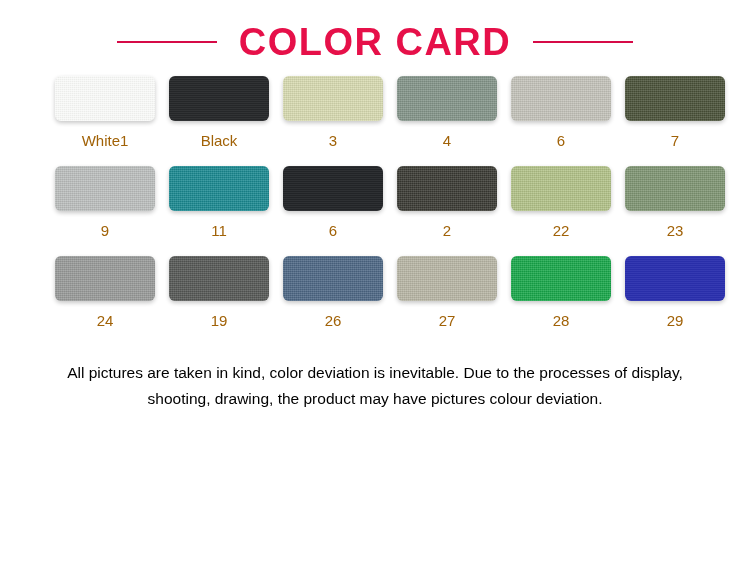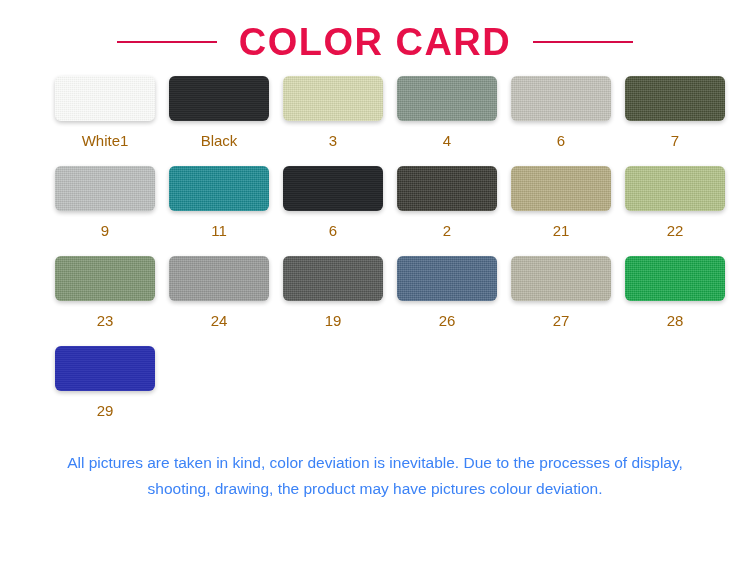--- a/index.html
+++ b/index.html
@@ -178,24 +178,20 @@
       </div>
       <div class="cell">
         <div class="swatch smooth" style="background: rgb(35, 37, 40);"></div>
         <div class="label">6</div>
       </div>
       <div class="cell">
         <div class="swatch" style="background: rgb(58, 58, 51);"></div>
         <div class="label">2</div>
       </div>
       <div class="cell">
-        <div class="swatch" style="background: rgb(182, 173, 131);"></div>
-        <div class="label">21</div>
-      </div>
-      <div class="cell">
         <div class="swatch" style="background: rgb(179, 195, 137);"></div>
         <div class="label">22</div>
       </div>
       <div class="cell">
         <div class="swatch" style="background: rgb(127, 150, 115);"></div>
         <div class="label">23</div>
       </div>
       <div class="cell">
         <div class="swatch" style="background: rgb(153, 155, 154);"></div>
         <div class="label">24</div>
@@ -215,18 +211,18 @@
       <div class="cell">
         <div class="swatch" style="background: rgb(24, 168, 74);"></div>
         <div class="label">28</div>
       </div>
       <div class="cell">
         <div class="swatch smooth" style="background: rgb(42, 47, 174);"></div>
         <div class="label">29</div>
       </div>
     </div>
 
-  <div class="footer" style="color: #3b82f6;">
+  <div class="footer" style="color: #000000;">
     <div>All pictures are taken in kind, color deviation is inevitable. Due to the processes of display,</div>
     <div>shooting, drawing, the product may have pictures colour deviation.</div>
   </div>
 
 </div>
 
 </body></html>

